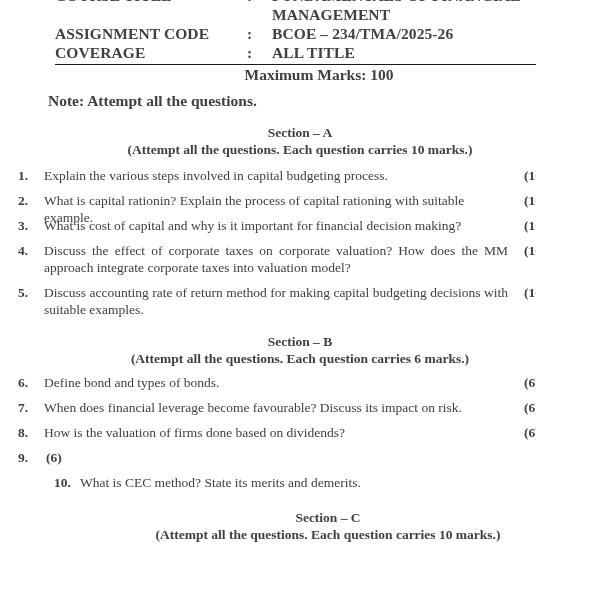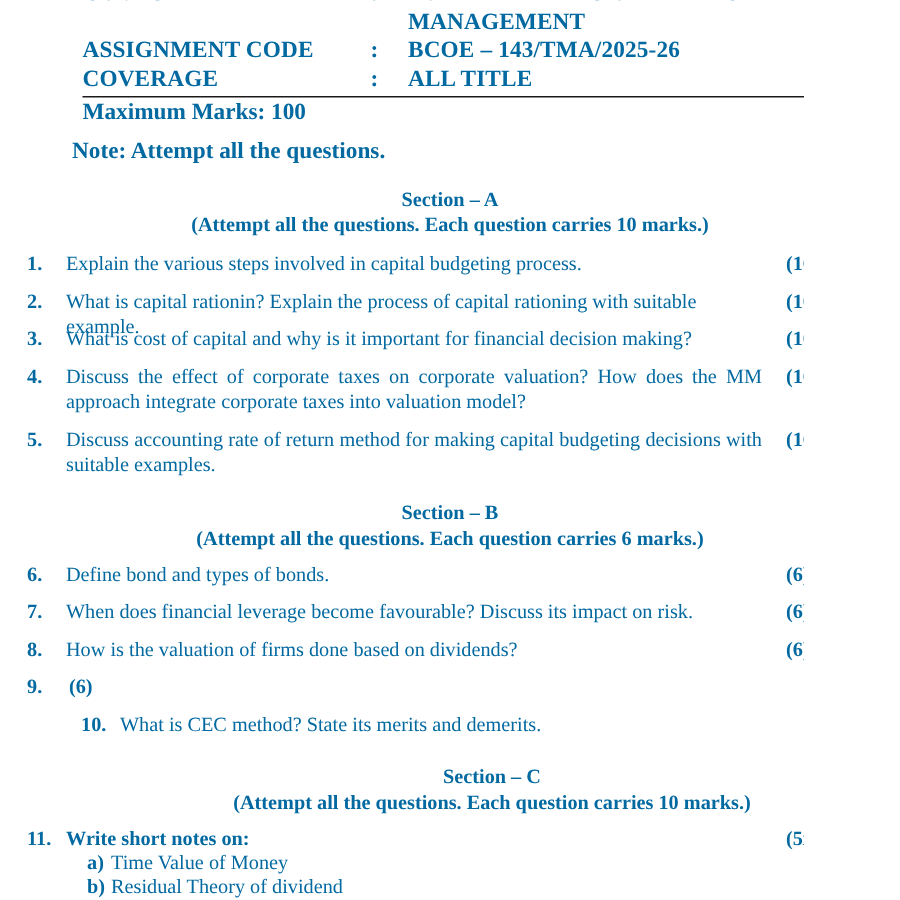--- a/index.html
+++ b/index.html
@@ -8,21 +8,21 @@
     padding: 0;
     background: #ffffff;
   }
   .page {
     position: relative;
     width: 536px;
     height: 600px;
     background: #ffffff;
     overflow: hidden;
     font-family: "Liberation Serif", "DejaVu Serif", serif;
-    color: #0369a1;
+    color: #404040;
   }
   
   .header-block {
     position: absolute;
     left: 55px;
     top: -14px;
     width: 528px;
   }
   .meta-row {
     display: flex;
@@ -61,21 +61,21 @@
     top: 64px;
     width: 528px;
     height: 0;
     border-top: 1.4px solid #1a1a1a;
   }
   .max-marks {
     position: absolute;
     left: 55px;
     top: 66px;
     width: 528px;
-    text-align: left;
+    text-align: center;
     font-weight: bold;
     font-size: 15.5px;
   }
   .note-line {
     position: absolute;
     left: 48px;
     top: 92px;
     font-weight: bold;
     font-size: 15.5px;
     text-align: right;
@@ -163,21 +163,21 @@
     <div class="meta-row">
       <div class="meta-label">COURSE TITLE</div>
       <div class="meta-colon">:</div>
       <div class="meta-value">FUNDAMENTALS OF FINANCIAL</div>
     </div>
     <div class="meta-value-cont">MANAGEMENT</div>
 
     <div class="meta-row">
       <div class="meta-label">ASSIGNMENT CODE</div>
       <div class="meta-colon">:</div>
-      <div class="meta-value">BCOE – 143/TMA/2025-26</div>
+      <div class="meta-value">BCOE – 234/TMA/2025-26</div>
     </div>
 
     <div class="meta-row">
       <div class="meta-label">COVERAGE</div>
       <div class="meta-colon">:</div>
       <div class="meta-value">ALL TITLE</div>
     </div>
 
   </div>
 
@@ -254,29 +254,14 @@
     <div class="q-num">10.</div>
     <div class="q-text">What is CEC method? State its merits and demerits.</div>
     <div class="q-marks">(6)</div>
   </div>
 
   <div class="section-head" style="top:509px;padding-left:28px;">
     <div class="sec-title">Section – C</div>
     <div class="sec-sub">(Attempt all the questions. Each question carries 10 marks.)</div>
   </div>
 
-  <div class="q-row" style="top:550px;">
-    <div class="q-num">11.</div>
-    <div class="q-text bold-head">
-      <div>Write short notes on:</div>
-      <ul class="sublist">
-        <li>
-          <span class="sub-label">a)</span><span>Time Value of Money</span>
-        </li>
-        <li>
-          <span class="sub-label">b)</span><span>Residual Theory of dividend</span>
-        </li>
-      </ul>
-    </div>
-    <div class="q-marks">(5x2)</div>
-  </div>
 
 </div>
 
 </body></html>

